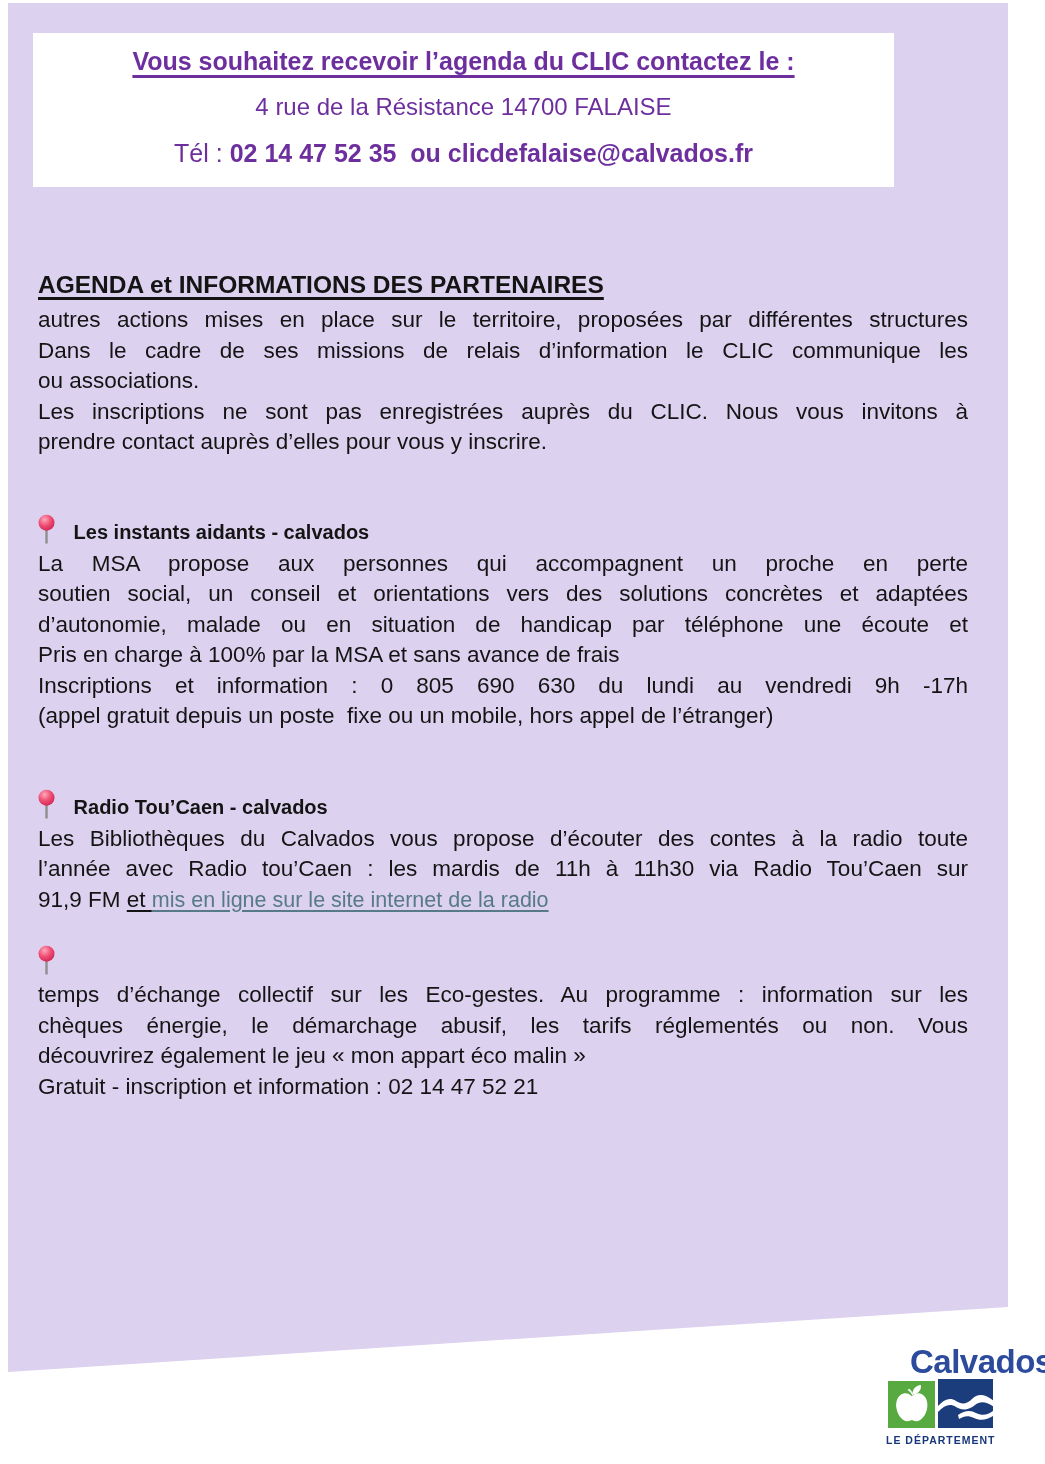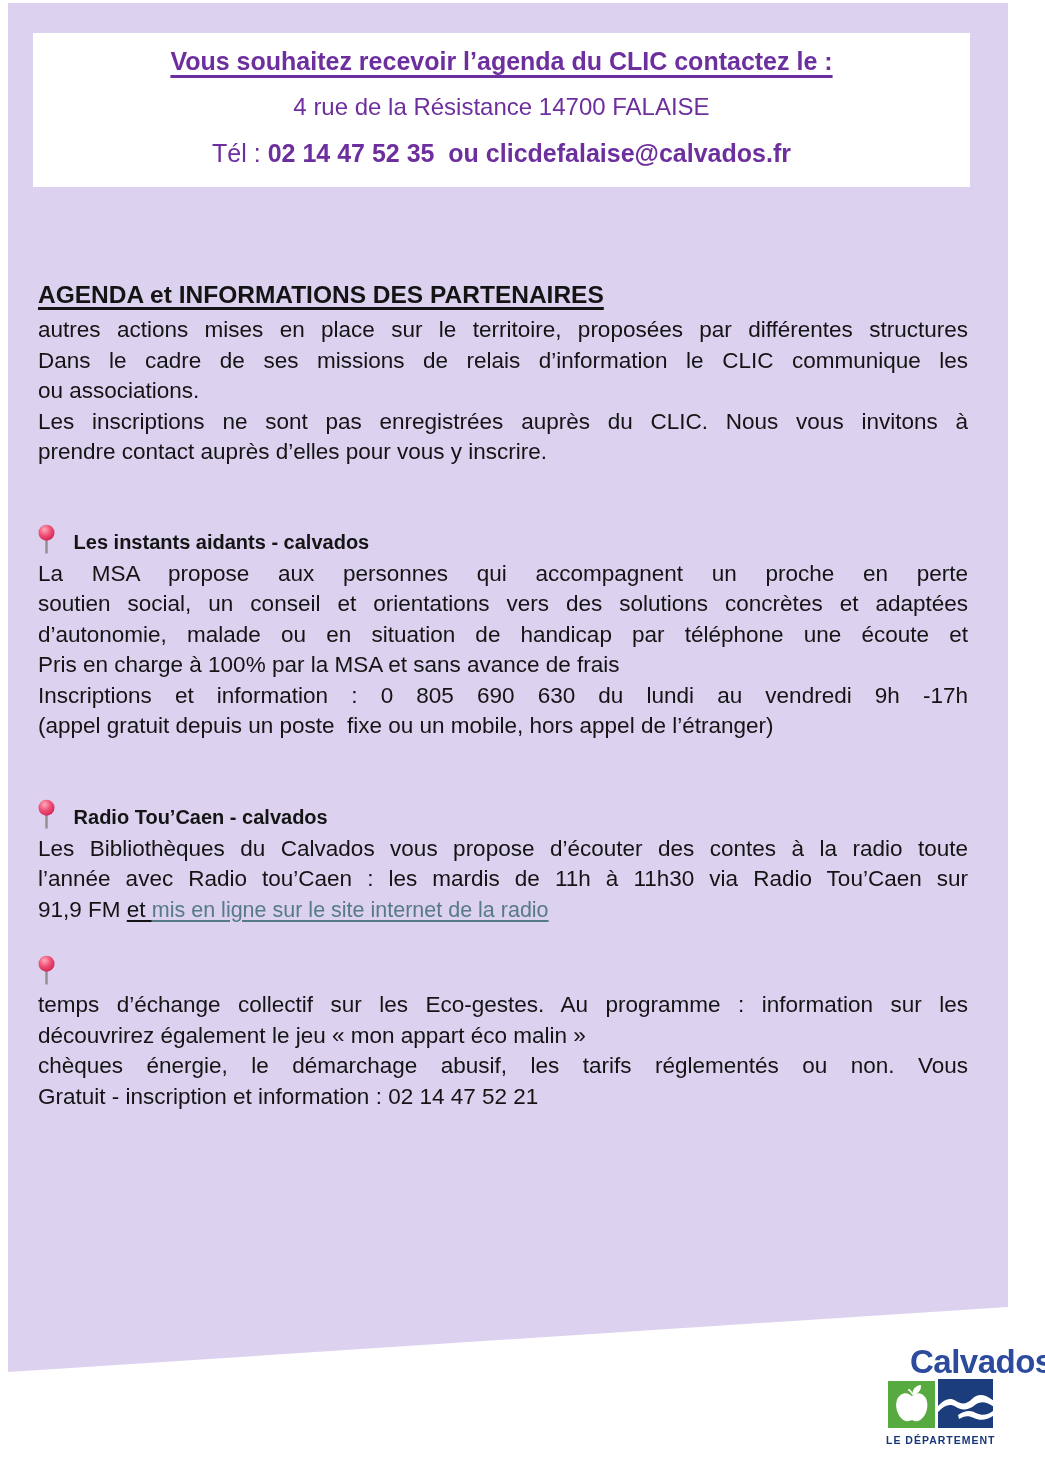--- a/index.html
+++ b/index.html
@@ -5,30 +5,30 @@
   html,body{margin:0;padding:0;background:#ffffff;}
   body{width:1045px;height:1464px;position:relative;overflow:hidden;
        font-family:"Liberation Sans", sans-serif;color:#141414;}
 
   
   .band{position:absolute;left:8px;top:3px;width:1000px;height:1369px;
         background:#dcd1ef;
         clip-path:polygon(0 0,100% 0,100% 1304px,0 100%);}
 
   
-  .contact-box{position:absolute;left:33px;top:33px;width:937px;height:154px;
+  .contact-box{position:absolute;left:33px;top:33px;width:861px;height:154px;
                background:#ffffff;text-align:center;color:#6e2f9e;}
   .cb-title{margin-top:13px;font-size:25px;font-weight:bold;line-height:30px;}
   .cb-title span{text-decoration:underline;text-decoration-thickness:2.5px;text-underline-offset:5px;}
   .cb-address{margin-top:16px;font-size:24px;line-height:30px;}
   .cb-tel{margin-top:16px;font-size:25px;line-height:30px;white-space:pre-wrap;}
   .cb-tel .b{font-weight:bold;}
 
   
-  .doc{position:absolute;left:38px;top:280px;width:930px;font-size:22.5px;color:#141414;}
+  .doc{position:absolute;left:38px;top:270px;width:930px;font-size:22.5px;color:#141414;}
   .heading{font-size:24.5px;font-weight:bold;line-height:29px;margin-bottom:6px;}
   .heading span{text-decoration:underline;text-decoration-thickness:2.5px;text-underline-offset:4px;}
   .ln{line-height:30.5px;white-space:pre-wrap;}
   .ln.stretch{white-space:normal;text-align:justify;text-align-last:justify;}
   .ln .b{font-weight:normal;}
   .ln .ul{text-decoration:underline;text-underline-offset:3px;}
   .ln .link{color:#567a88;text-decoration:underline;text-underline-offset:3px;
             font-size:21.5px;cursor:pointer;}
   .sec-title{font-size:20px;font-weight:bold;line-height:34px;}
   .sec-title svg{vertical-align:-6px;margin-right:13px;}
@@ -106,22 +106,22 @@
         <stop offset="0" stop-color="#ffa8bc"></stop>
         <stop offset="0.45" stop-color="#ef5075"></stop>
         <stop offset="1" stop-color="#c9164a"></stop>
       </radialGradient>
     </defs>
     <line x1="8.5" y1="16" x2="8.5" y2="29.5" stroke="#8f8f8f" stroke-width="2.4"></line>
     <circle cx="8.5" cy="8.7" r="8" fill="url(#pinGrad)"></circle>
   </svg>
 </div>
     <div class="ln stretch"><span>temps d’échange collectif sur les Eco-gestes. Au programme : information sur les</span></div>
+    <div class="ln stretch"><span>chèques énergie, le démarchage abusif, les tarifs réglementés ou non. Vous</span></div>
     <div class="ln"><span>découvrirez également le jeu « mon appart éco malin »</span></div>
-    <div class="ln stretch"><span>chèques énergie, le démarchage abusif, les tarifs réglementés ou non. Vous</span></div>
     <div class="ln"><span class="b">Gratuit - inscription et information</span><span> : </span><span class="b">02 14 47 52 21</span></div>
   </div>
 
 <div class="logo">
   <div class="logo-brand">Calvados</div>
   <div class="logo-squares">
     <div class="sq sq-green">
       <svg width="47" height="47" viewBox="0 0 47 47">
         <path fill="#ffffff" d="M23.8 15.2 c2-2.2 5.2-3.5 8.2-2.7 c6 1.6 8.7 8.7 6.9 16.1 c-1.8 7.4-7.1 12.7-11.7 11.5 c-1.2-.3-2.4-.9-3.4-.9 c-1 0-2.2.6-3.4.9 C15.8 41.3 10.5 36 8.7 28.6 c-1.8-7.4.9-14.5 6.9-16.1 c3-.8 6.2.5 8.2 2.7 z"></path>
         <path fill="#ffffff" d="M24.4 13.6 c-.2-5.2 3.1-9 8.5-9.6 c.6 5.3-2.7 9.1-8.5 9.6 z"></path>

